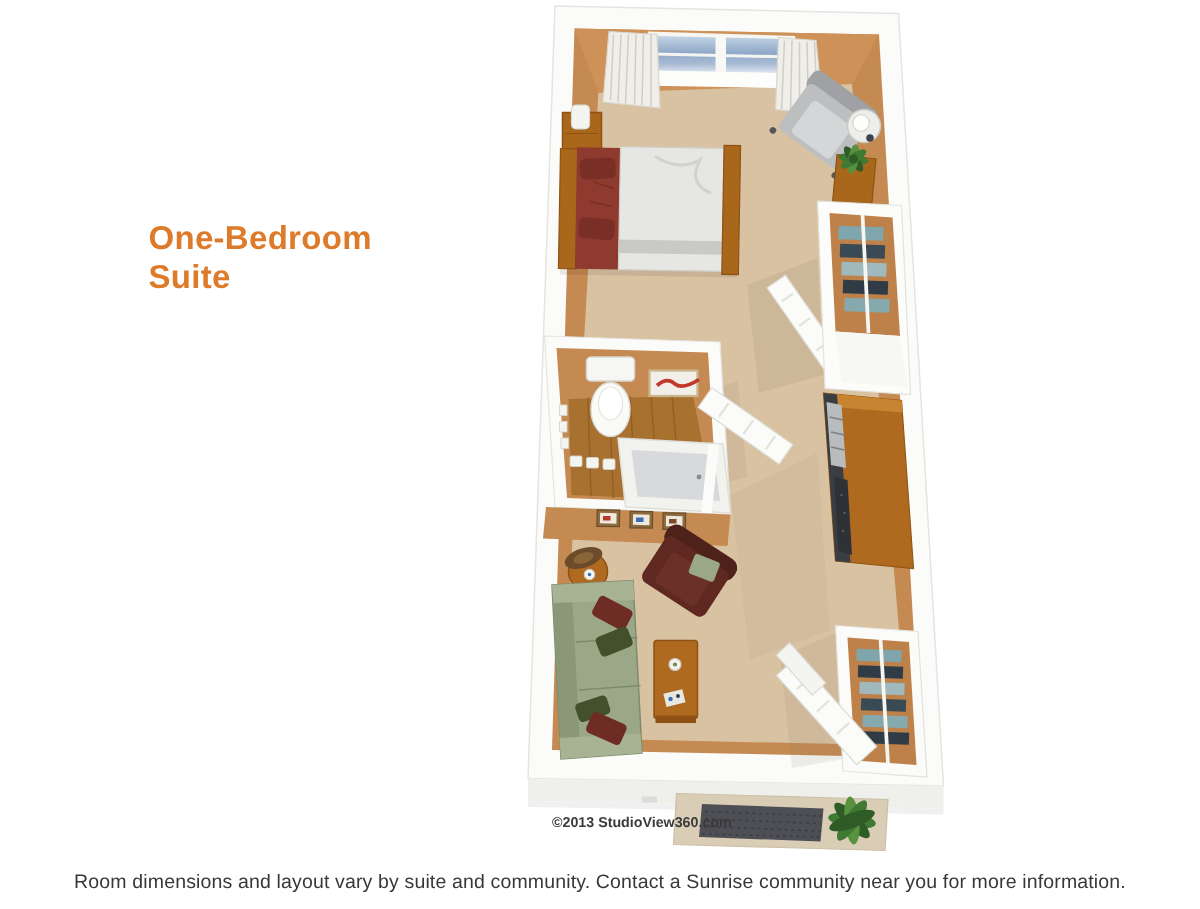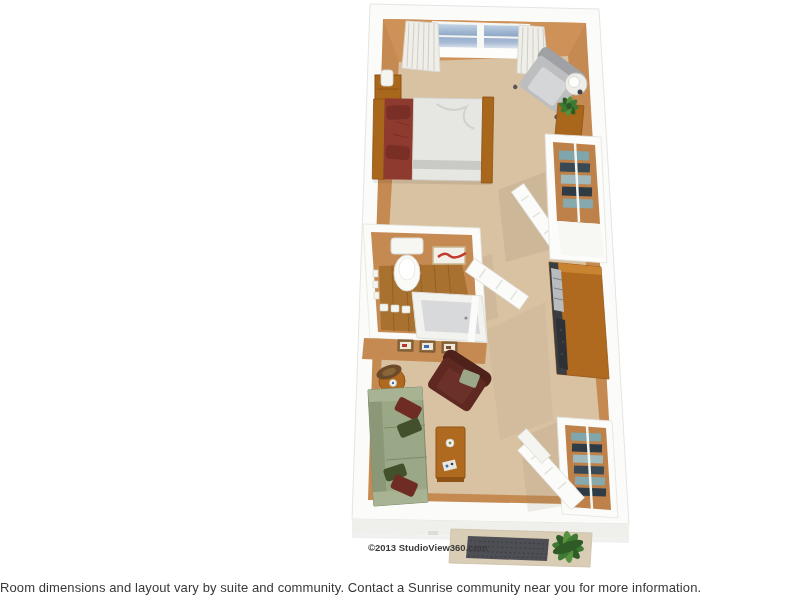--- a/index.html
+++ b/index.html
@@ -1,29 +1,33 @@
 <!DOCTYPE html>
 <html><head>
 <meta charset="utf-8">
 <style>
   html,body{margin:0;padding:0;background:#ffffff;}
   .page{position:relative;width:800px;height:606px;background:#ffffff;overflow:hidden;
         font-family:"Liberation Sans",sans-serif;}
   .plan-title{position:absolute;left:99px;top:146px;color:#DD7B2A;font-size:22px;
         font-weight:700;line-height:26px;letter-spacing:.2px;}
-  .caption{position:absolute;left:0;top:580px;width:800px;
+  .caption{position:absolute;left:0;top:580px;width:800px;text-align:center;
         color:#383838;font-size:13px;letter-spacing:.1px;}
   svg{position:absolute;left:0;top:0;}
   .credit-text{font-family:"Liberation Sans",sans-serif;font-size:9.5px;font-weight:bold;fill:#3A3A3A;}
 </style>
 </head>
 <body>
 
 <div class="page">
 
+  <div class="plan-title">
+    <div>One-Bedroom</div>
+    <div>Suite</div>
+  </div>
 
   <svg width="800" height="606" viewBox="0 0 800 606">
     <defs>
       <linearGradient id="glass" x1="0" y1="0" x2="0" y2="1">
         <stop offset="0" stop-color="#C3D4E6"></stop>
         <stop offset="0.45" stop-color="#8FA9C7"></stop>
         <stop offset="0.75" stop-color="#A9BBD4"></stop>
         <stop offset="1" stop-color="#E2EAF2"></stop>
       </linearGradient>
     </defs>

